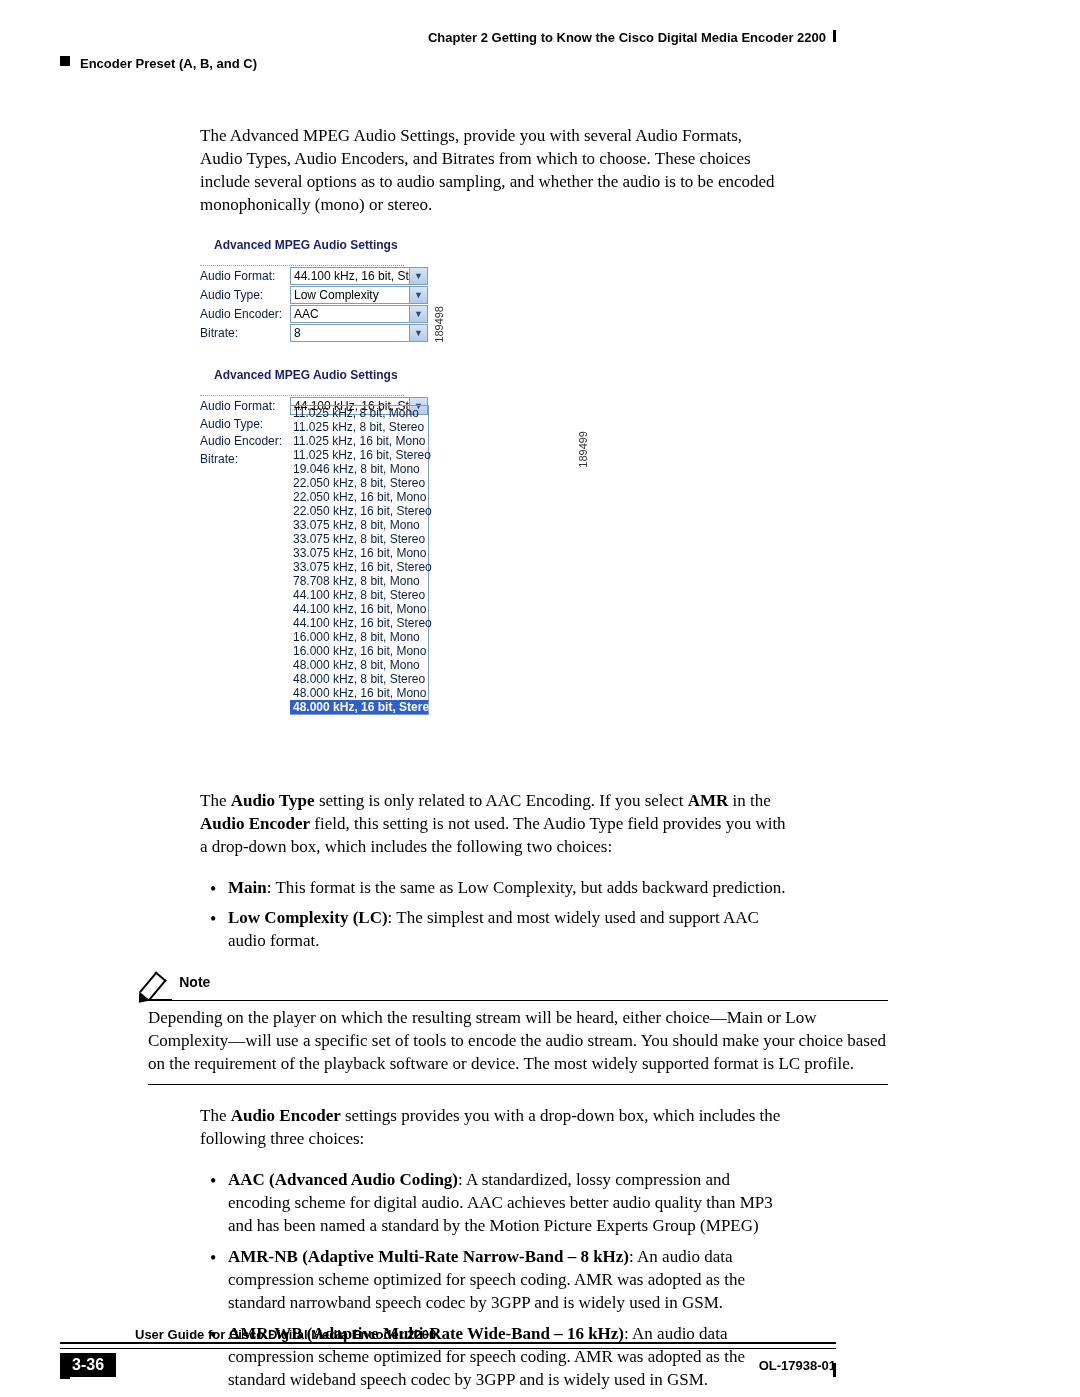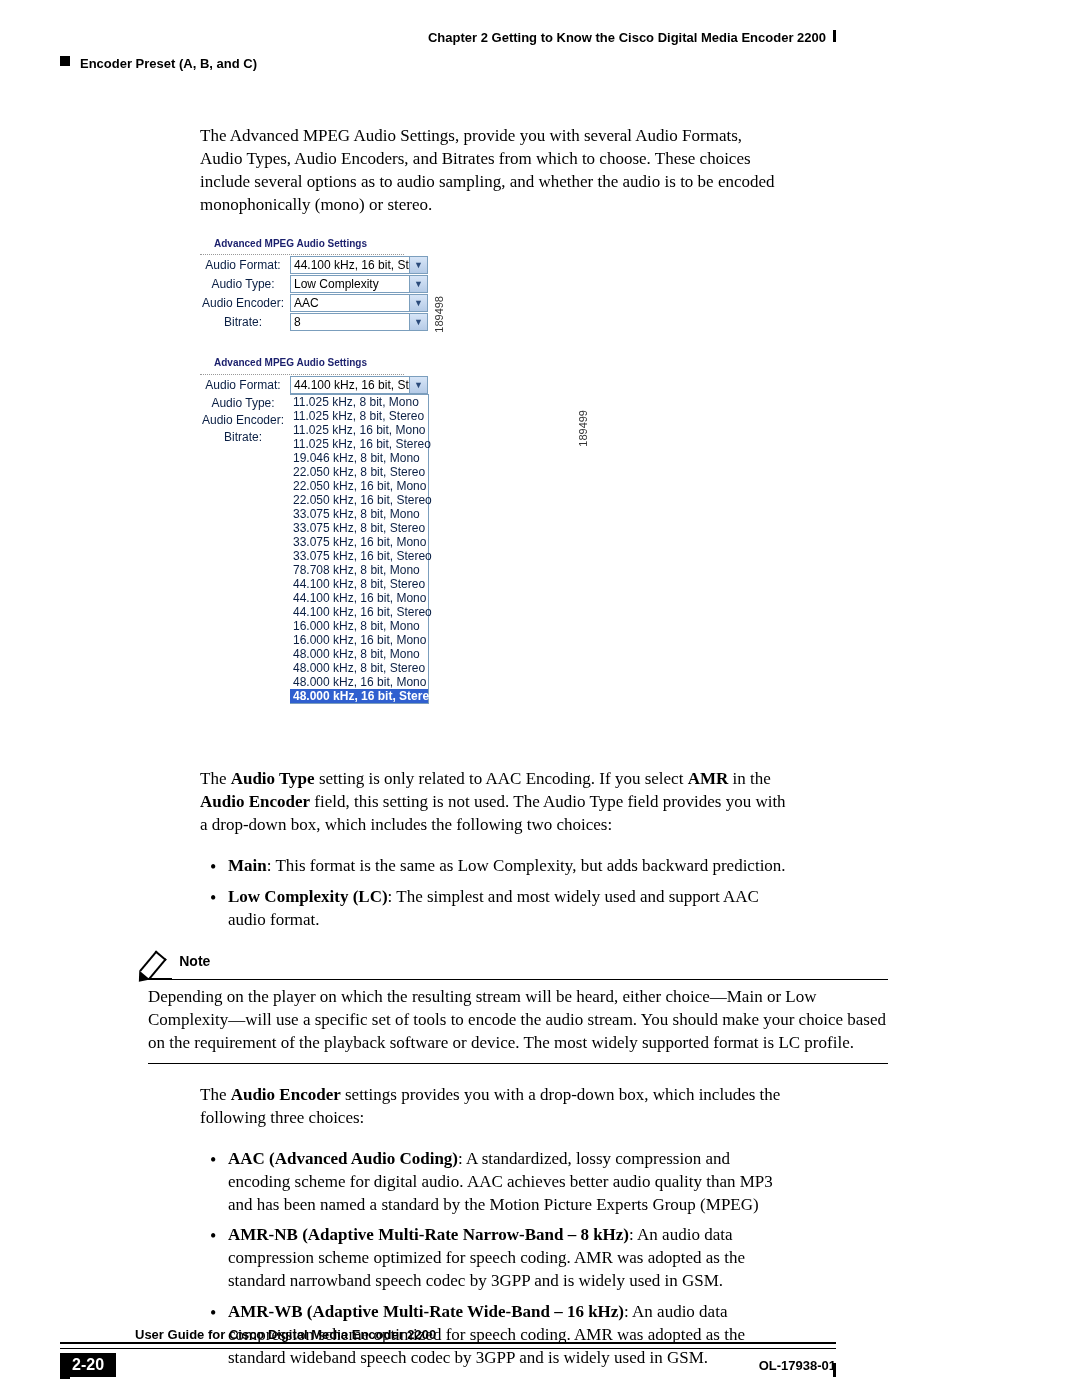--- a/index.html
+++ b/index.html
@@ -56,37 +56,37 @@
   }
   .para { margin: 0 0 18px 0; }
   .figure-wrap { margin: 6px 0 22px 0; }
   .panel {
     display: inline-block;
     background: #fff;
     position: relative;
   }
   .panel-title {
     font-family: Arial, Helvetica, sans-serif;
-    font-size: 10px;
+    font-size: 12px;
     font-weight: bold;
     color: #1a1f6c;
-    padding: 2px 4px 4px 14px;
+    padding: 2px 4px 12px 14px;
     border-bottom: 1px dotted #999;
     width: 186px;
   }
   .row {
     display: flex;
     align-items: center;
     margin: 1px 0;
     font-family: Tahoma, Arial, sans-serif;
     font-size: 12px;
   }
   .lbl {
     width: 86px;
-    text-align: center;
+    text-align: left;
     color: #0a1f44;
     padding-right: 4px;
   }
   .dd {
     border: 1px solid #7b9ebd;
     background: #fff;
     height: 18px;
     width: 138px;
     display: flex;
     align-items: center;
@@ -319,19 +319,19 @@
       <li><b>AMR-NB (Adaptive Multi-Rate Narrow-Band – 8 kHz)</b><span>: An audio data compression scheme optimized for speech coding. AMR was adopted as the standard narrowband speech codec by 3GPP and is widely used in GSM.</span></li>
       <li><b>AMR-WB (Adaptive Multi-Rate Wide-Band – 16 kHz)</b><span>: An audio data compression scheme optimized for speech coding. AMR was adopted as the standard wideband speech codec by 3GPP and is widely used in GSM.</span></li>
     </ul>
 
   </div>
 
   <div class="footer">
     <div class="foot-title">User Guide for Cisco Digital Media Encoder 2200</div>
     <div class="foot-hr"></div>
     <div class="foot-row">
-      <span class="page-num">2-20</span>
+      <span class="page-num">3-36</span>
       <span class="doc-id">OL-17938-01</span>
     </div>
   </div>
   <div class="corner-foot-l"></div>
   <div class="bar-foot-r"></div>
 </div>
 
 </body></html>

